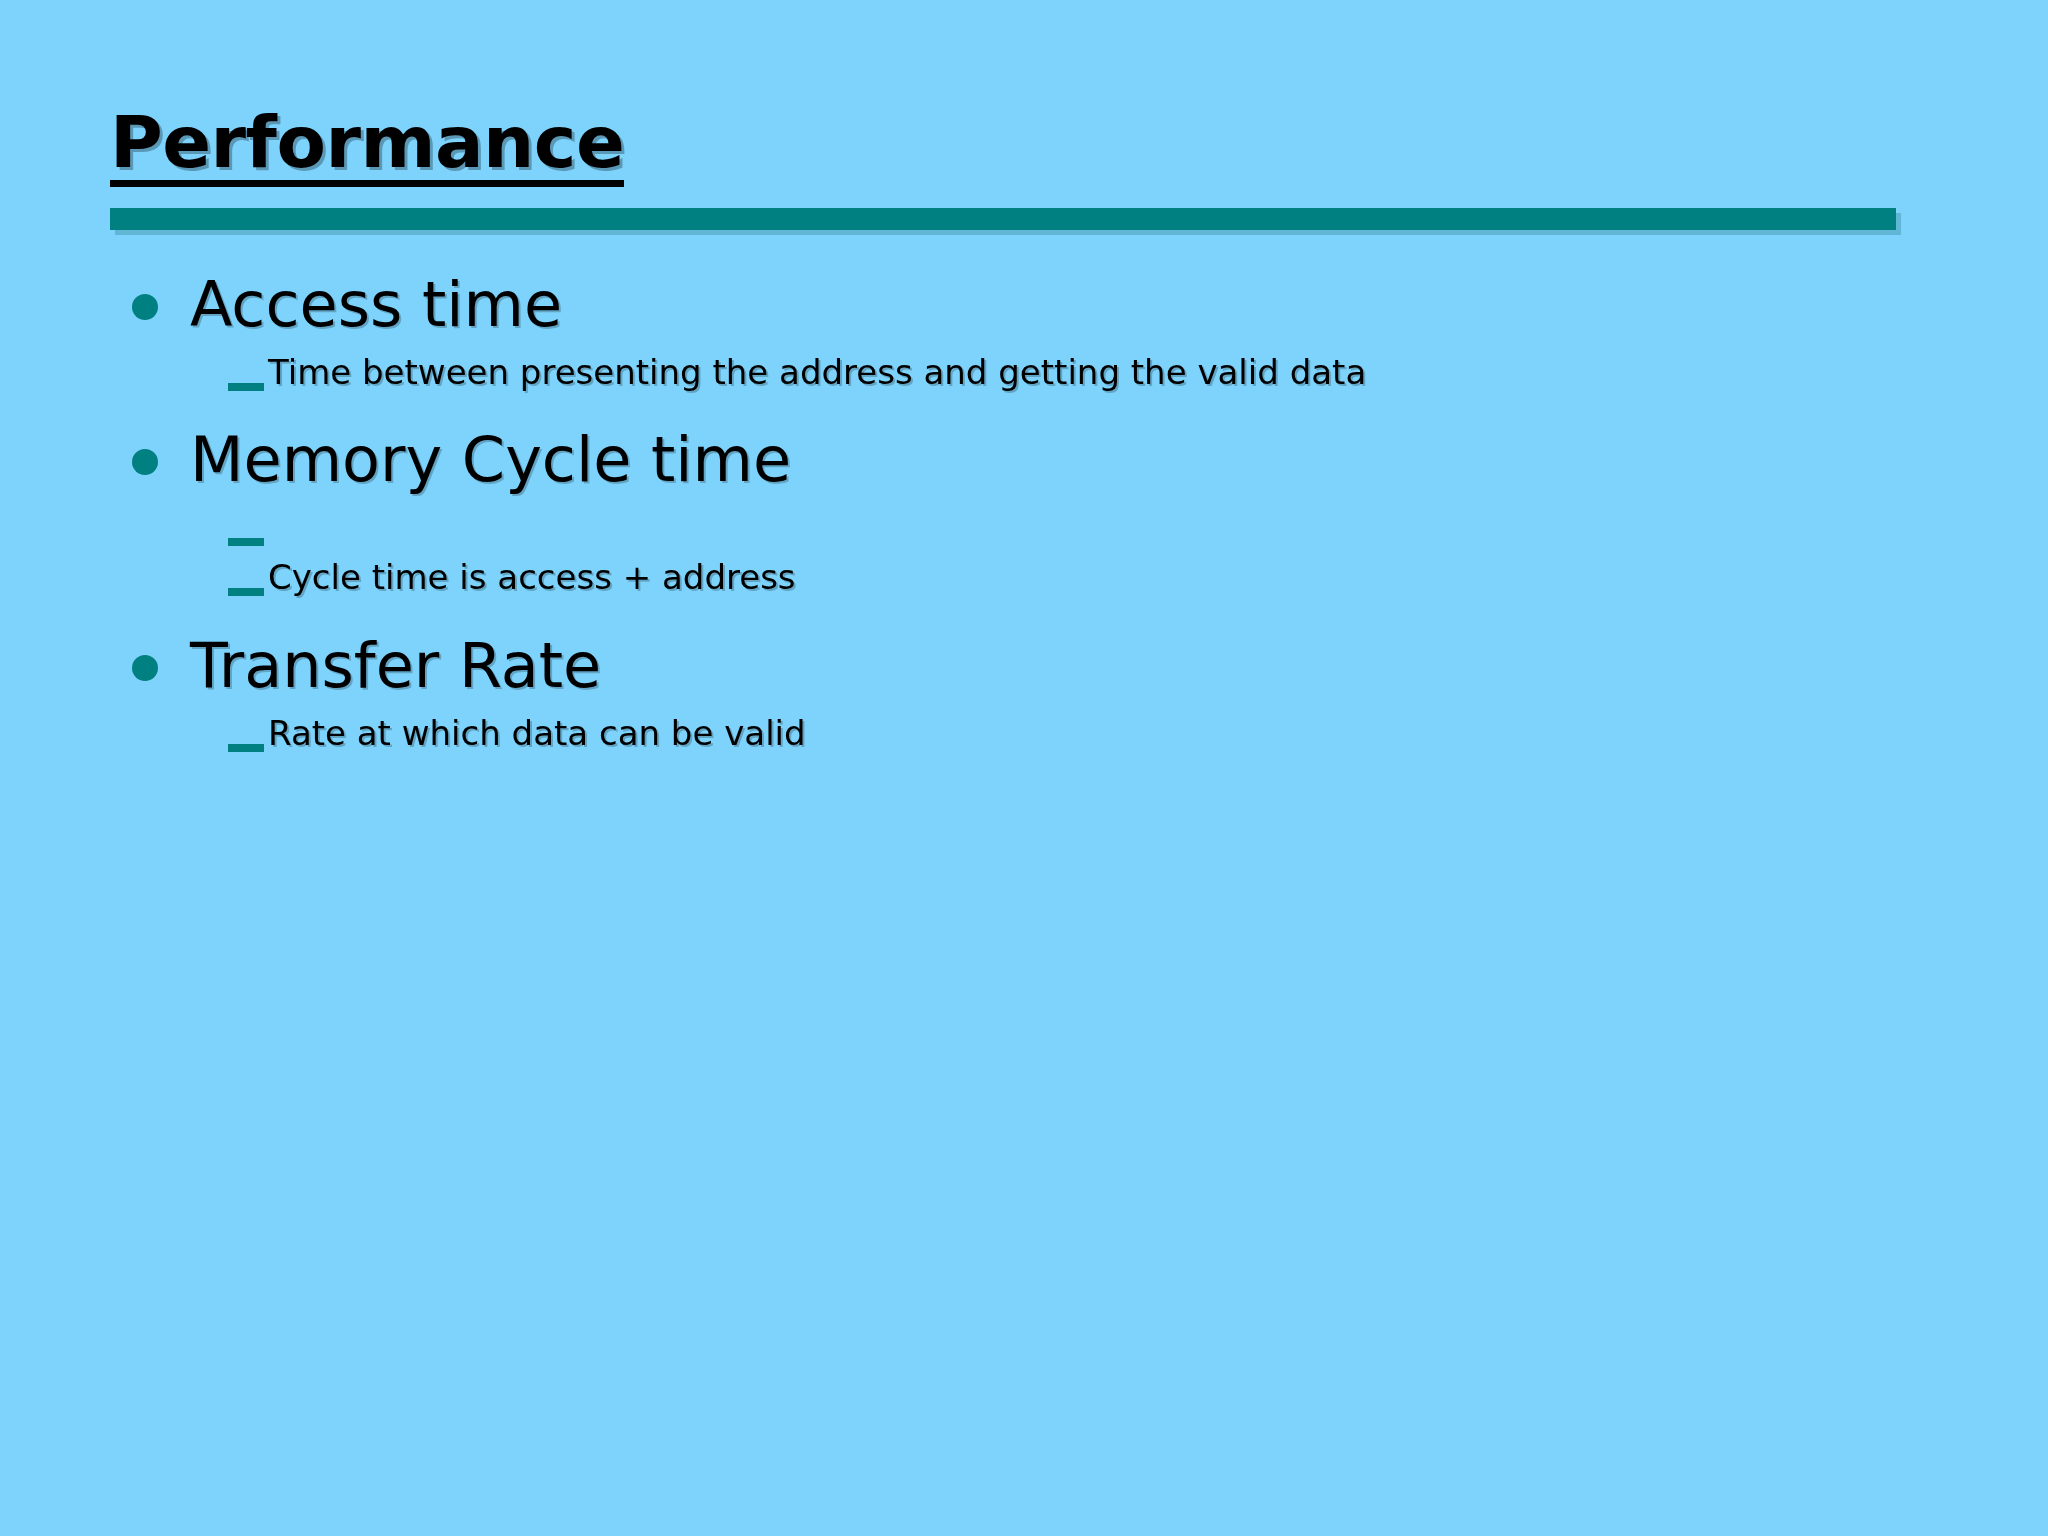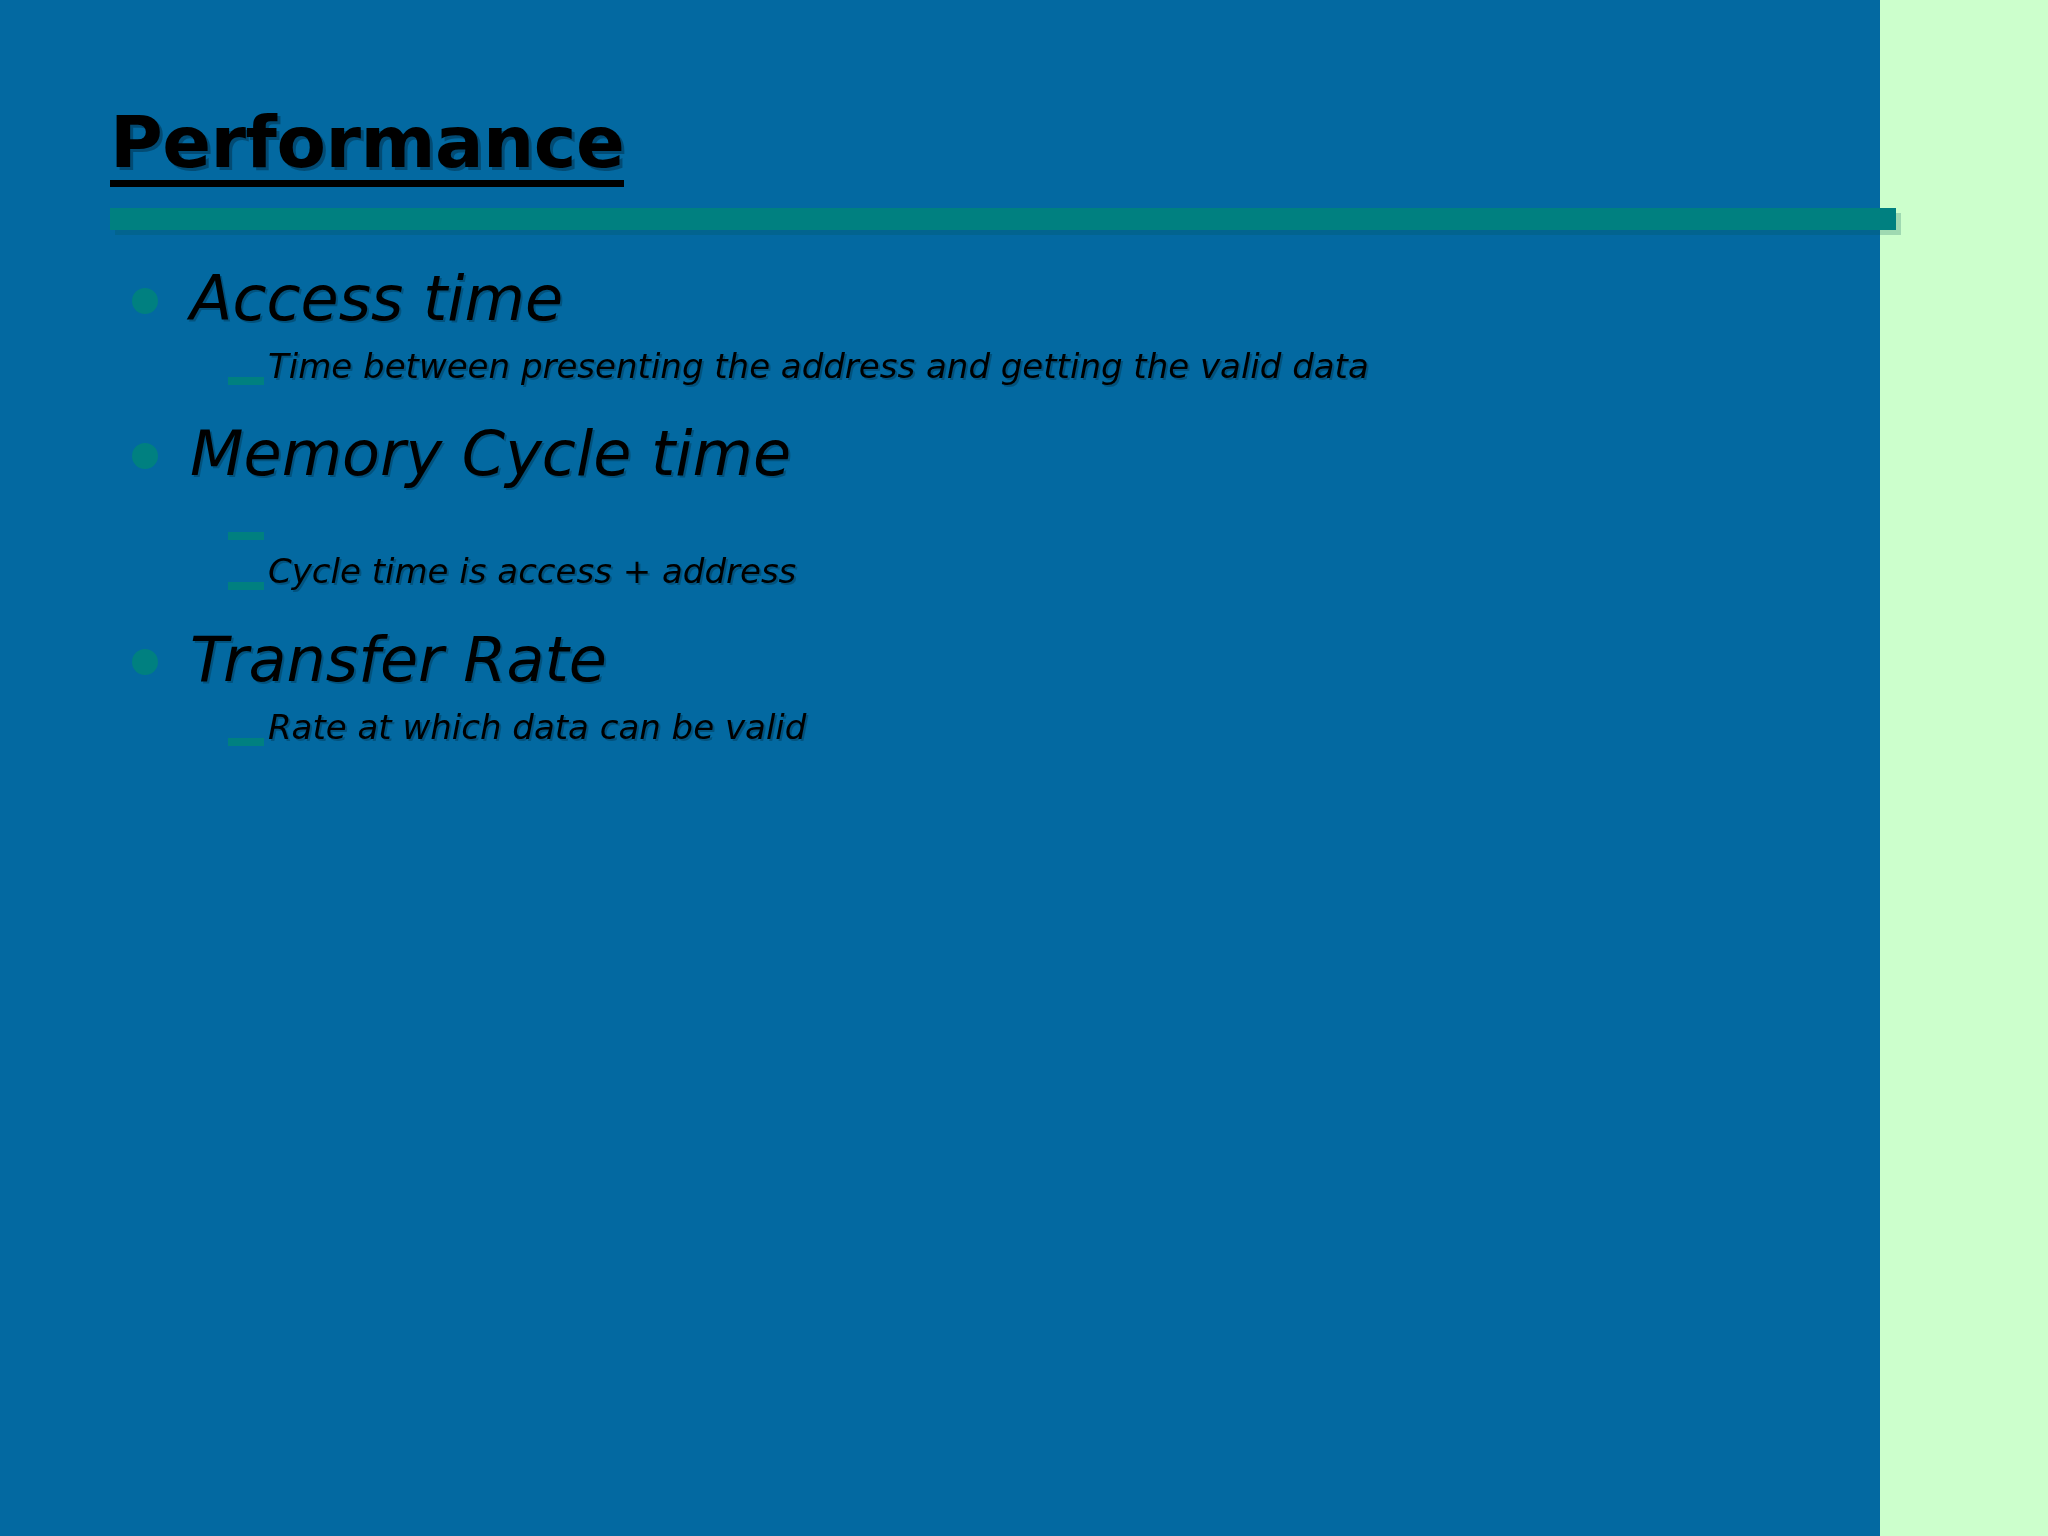--- a/index.html
+++ b/index.html
@@ -12,23 +12,23 @@
     overflow: hidden;
   }
 
   body {
     font-family: "DejaVu Sans", sans-serif;
     color: #000000;
   }
 
   .slide {
     position: relative;
-    width: 1880px;
+    width: 2048px;
     height: 1536px;
-    background: #0369a1;
+    background: #7dd3fc;
   }
 
   
   .title-block {
     position: absolute;
     left: 110px;
     top: 106px;
     width: 1800px;
   }
 
@@ -53,23 +53,22 @@
     width: 1786px;
     height: 22px;
     background: #008080;
     box-shadow: 5px 5px 0 rgba(0, 80, 80, 0.22);
   }
 
   
   .content {
     position: absolute;
     left: 110px;
-    top: 256px;
+    top: 262px;
     width: 1860px;
-    font-style: italic;
   }
 
   
   .bullet-l1 {
     display: flex;
     align-items: flex-start;
     margin-top: 6px;
     margin-bottom: 4px;
   }
 

